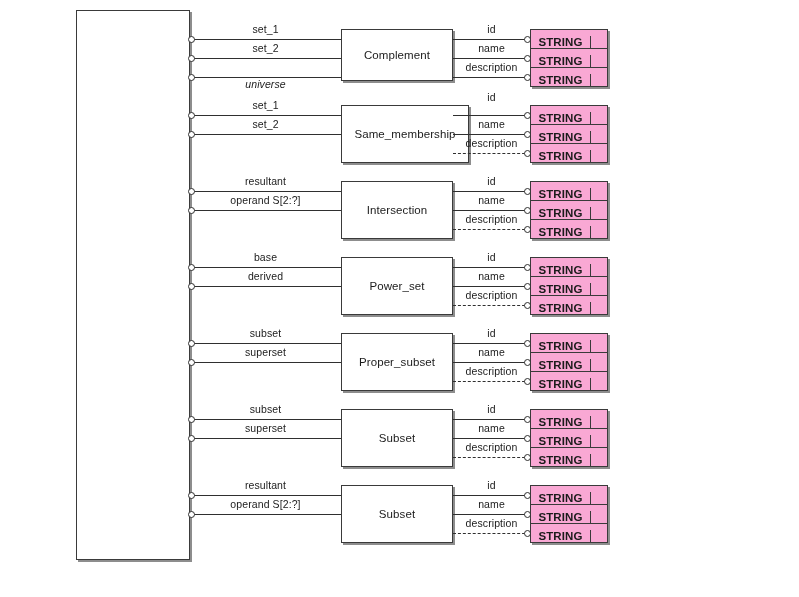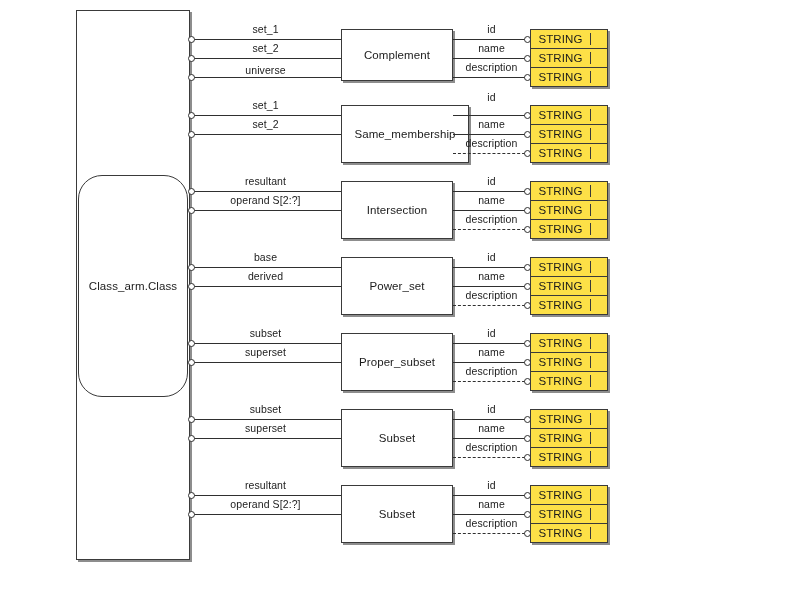--- a/index.html
+++ b/index.html
@@ -41,23 +41,23 @@
     box-sizing:border-box;
     display:flex;align-items:center;justify-content:center;
   }
   .entity-label{font-size:11.5px;color:#1b1b1b;white-space:nowrap;letter-spacing:.1px;}
 
   
   .string-box{
     position:absolute;
     border:1px solid #3a3a3a;
     box-shadow:2px 2px 0 0 #8d8d8d;
-    background:#fde047;
-    box-sizing:border-box;
-    display:flex;align-items:center;
+    background:#f9a8d4;
+    box-sizing:border-box;
+    display:flex;align-items:flex-end;font-weight:bold;
   }
   .string-main{
     flex:0 0 60px;
     display:flex;align-items:center;justify-content:center;
     border-right:1px solid #3a3a3a;
     box-sizing:border-box;
   }
   .string-tail{flex:1 1 auto;}
   .string-label{font-size:11.5px;color:#1b1b1b;white-space:nowrap;letter-spacing:.1px;}
 
@@ -90,37 +90,34 @@
     transform:translateX(-50%);
   }
 </style>
 </head>
 <body>
 
 <div id="diagram">
 
   <div class="main-rect" style="left:76px;top:10px;width:114px;height:550px;"></div>
 
-  <div class="rounded-rect" style="left:78px;top:175px;width:110px;height:222px;">
-    <span class="rounded-label">Class_arm.Class</span>
-  </div>
 
   <div id="rows-layer">
       <div class="entity-box" style="left: 341px; top: 29px; width: 112px; height: 52px;">
         <span class="entity-label">Complement</span>
       </div>
       <div class="line" style="left: 190px; top: 39px; width: 151px;"></div>
       <div class="circle" style="left: 187.5px; top: 35.5px;"></div>
       <div class="attr-label" style="left: 265.5px; top: 23px;">set_1</div>
       <div class="line" style="left: 190px; top: 58px; width: 151px;"></div>
       <div class="circle" style="left: 187.5px; top: 54.5px;"></div>
       <div class="attr-label" style="left: 265.5px; top: 42px;">set_2</div>
       <div class="line" style="left: 190px; top: 77px; width: 151px;"></div>
       <div class="circle" style="left: 187.5px; top: 73.5px;"></div>
-      <div class="attr-label" style="left: 265.5px; top: 64px;">universe</div>
+      <div class="attr-label" style="left: 265.5px; top: 78px; font-style: italic;">universe</div>
       <div class="line" style="left: 453px; top: 39px; width: 77px;"></div>
       <div class="circle" style="left: 523.5px; top: 35.5px;"></div>
       <div class="attr-label" style="left: 491.5px; top: 23px;">id</div>
       <div class="string-box" style="left: 530px; top: 29px; width: 78px; height: 20px;">
         <div class="string-main">
           <span class="string-label">STRING</span>
         </div>
         <div class="string-tail"></div>
       </div>
       <div class="line" style="left: 453px; top: 58px; width: 77px;"></div>

